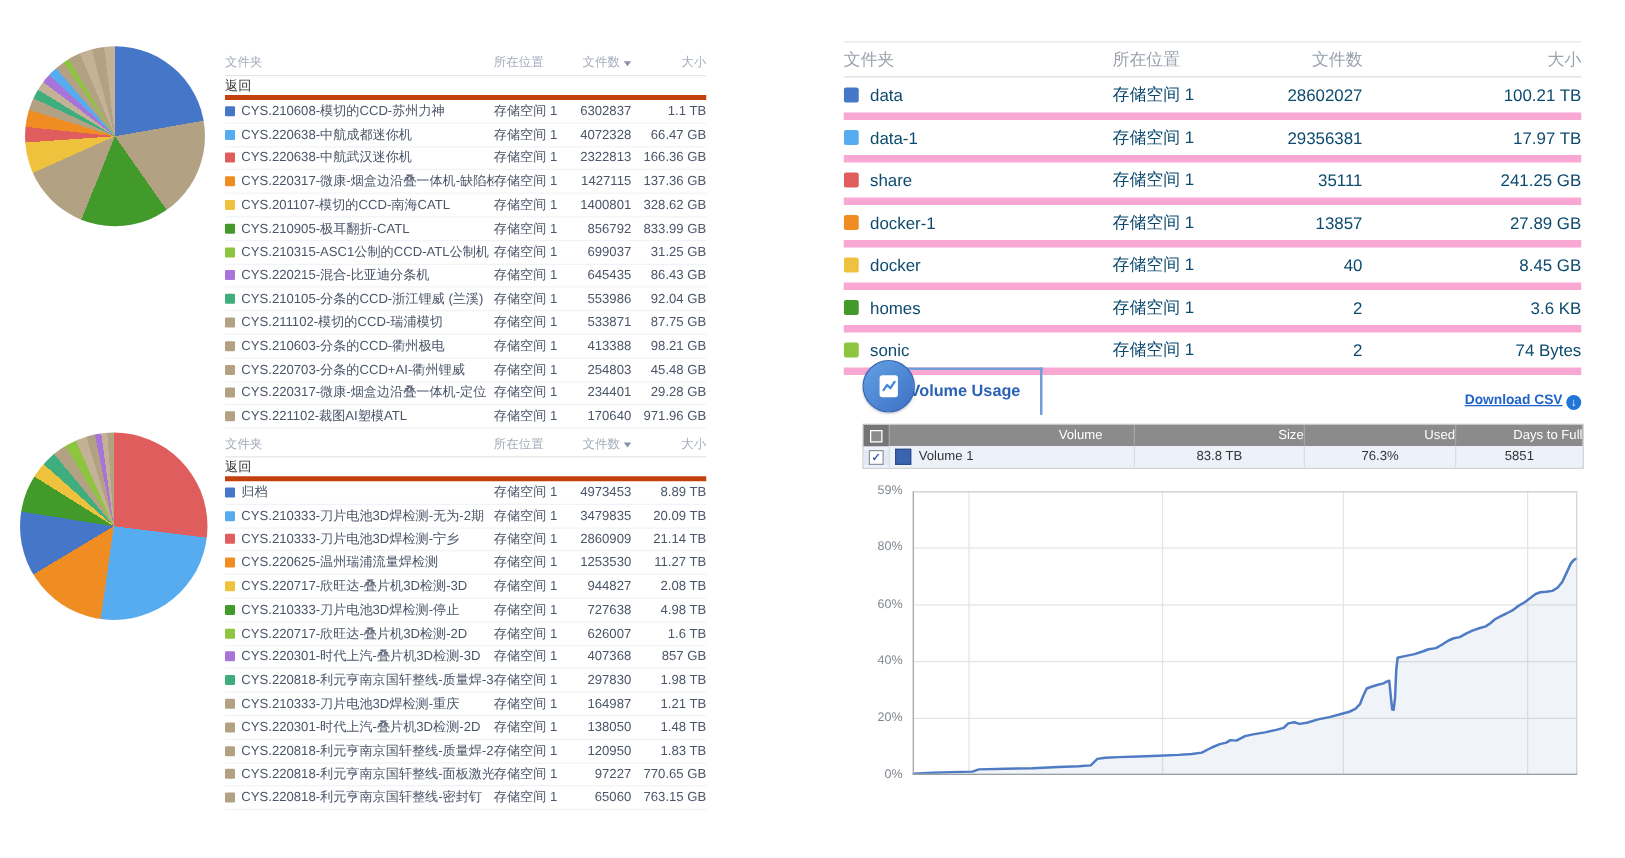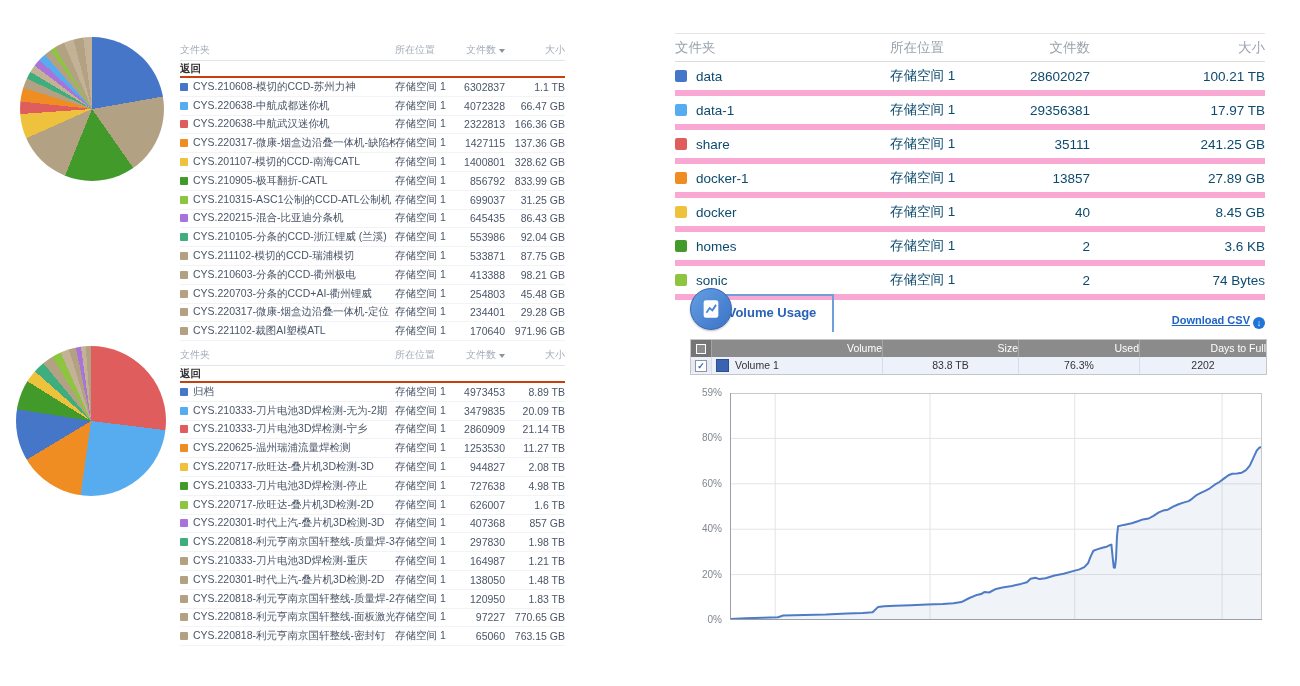--- a/index.html
+++ b/index.html
@@ -10,21 +10,21 @@
   .pie{position:absolute;border-radius:50%;}
   #pie1{left:20px;top:37px;width:144px;height:144px;}
   #pie2{left:16px;top:346px;width:150px;height:150px;}
 
   
   .ftable{position:absolute;width:385px;}
   #ftable1{left:180px;top:40px;}
   #ftable2{left:180px;top:345px;}
   .fr{display:flex;align-items:center;height:17.8px;border-bottom:1px solid #f1f3f6;font-size:10.5px;color:#4a5568;}
   .fh{color:#a4adbb;border-bottom:1px solid #e2e6ea;font-size:10px;height:20px;}
-  .back{font-weight:bold;color:#333;border-bottom:2px solid #c2410c;height:15px;text-align:center;}
+  .back{font-weight:normal;color:#333;border-bottom:4px solid #c2410c;height:15px;text-align:center;}
   .c{overflow:hidden;white-space:nowrap;}
   .c.n{flex:0 0 215px;text-overflow:ellipsis;display:flex;align-items:center;}
   .c.l{flex:0 0 62px;}
   .c.f{flex:0 0 48px;text-align:right;display:block;}
   .c.s{flex:1 1 auto;text-align:right;display:block;}
   .sw{display:inline-block;flex:0 0 8px;width:8px;height:8px;margin-right:5px;border-radius:1px;}
   .arr{display:inline-block;width:0;height:0;border-left:3px solid transparent;border-right:3px solid transparent;border-top:4px solid #8a93a3;margin-left:3px;}
 
   
   #rtable{position:absolute;left:675px;top:33px;width:590px;}
@@ -42,21 +42,21 @@
   .csv-ic{display:inline-block;width:12px;height:12px;border-radius:50%;background:#1f76d6;color:#fff;font-size:9px;line-height:12px;text-align:center;text-decoration:none;margin-left:3px;vertical-align:-2px;}
 
   
   .vt{position:absolute;left:690px;top:339px;width:575px;border:1px solid #c6c6c6;font-size:10.5px;}
   .vt-head{display:flex;background:#8b8b8b;color:#fff;height:17px;line-height:17px;text-align:right;}
   .vt-row{display:flex;background:#edf2fa;height:17px;line-height:17px;text-align:center;color:#333;align-items:center;}
   .vc{overflow:hidden;white-space:nowrap;}
   .vc.chk{flex:0 0 20px;display:flex;align-items:center;justify-content:center;}
   .vt-head .vc.chk{background:#757575;}
   .vc.vol{flex:0 0 170px;border-left:1px solid #a5a5a5;}
-  .vc.sz{flex:0 0 135px;border-left:1px solid #a5a5a5;}
+  .vc.sz{flex:0 0 135px;border-left:1px solid #a5a5a5;margin-left:25px;}
   .vc.us{flex:0 0 120px;border-left:1px solid #a5a5a5;}
   .vc.df{flex:1 1 auto;border-left:1px solid #a5a5a5;}
   .vt-row .vc{border-left:1px solid #d7dde8;}
   .vt-row .vc.chk{border-left:none;background:#e4e9f2;}
   .vt-row .vc.vol{text-align:left;display:flex;align-items:center;padding-left:4px;flex:0 0 166px;}
   .hbox{display:inline-block;width:8px;height:8px;border:1px solid #fff;background:#8b8b8b;}
   .cbox{display:inline-block;width:10px;height:10px;border:1px solid #8a94a5;background:#fff;color:#2f62b5;font-size:9px;line-height:10px;font-style:normal;font-weight:bold;text-align:center;}
   .sw12{display:inline-block;width:11px;height:11px;background:#3a63b0;margin-right:6px;border:1px solid #2d4f92;}
 
   
@@ -340,21 +340,21 @@
     <div class="vt-row">
       <span class="vc chk">
           <i class="cbox">✓</i>
         </span>
       <span class="vc vol">
           <i class="sw12"></i>
           <span>Volume 1</span>
         </span>
       <span class="vc sz">83.8 TB</span>
       <span class="vc us">76.3%</span>
-      <span class="vc df">2202</span>
+      <span class="vc df">5851</span>
     </div>
   </div>
 
   <div class="ylabels" id="ylabels">
       <div class="yt" style="top: 221px;">0%</div>
       <div class="yt" style="top: 175.6px;">20%</div>
       <div class="yt" style="top: 130.2px;">40%</div>
       <div class="yt" style="top: 84.8px;">60%</div>
       <div class="yt" style="top: 39.4px;">80%</div>
       <div class="yt" style="top: -6px;">59%</div>

